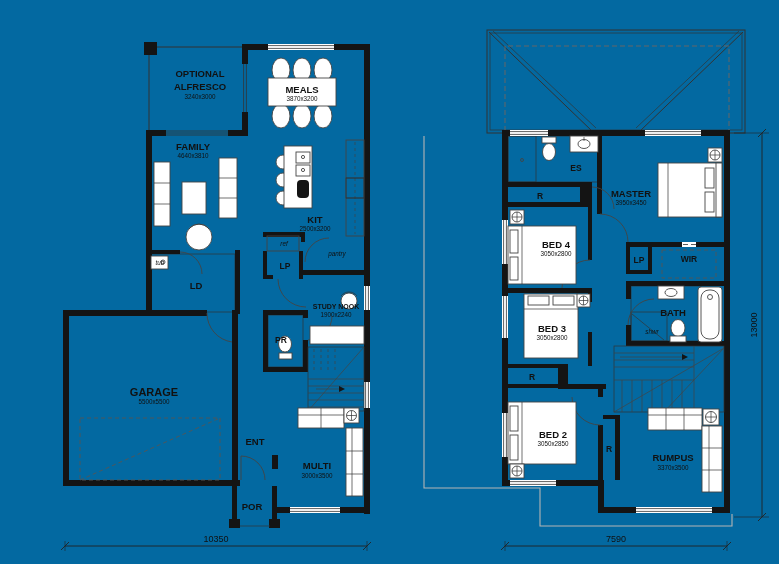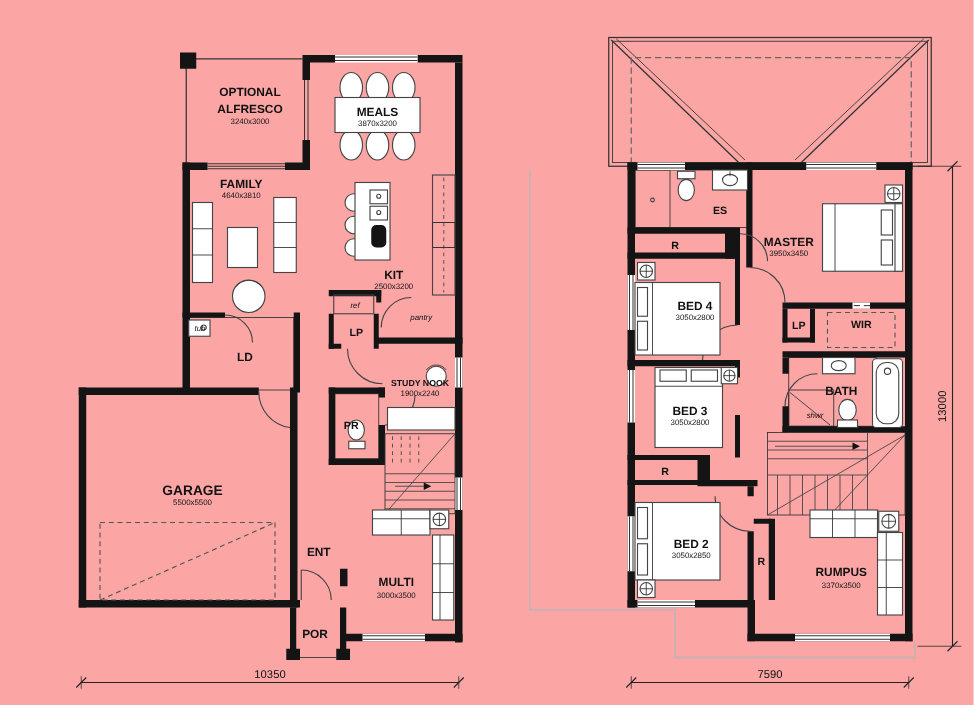--- a/index.html
+++ b/index.html
@@ -1,16 +1,16 @@
 <!DOCTYPE html>
 <html><head>
 <meta charset="utf-8">
 <style>
   html,body{margin:0;padding:0;background:#ffffff}
-  .page{width:779px;height:564px;background:#fca5a5;position:relative;overflow:hidden}
+  .page{width:779px;height:564px;background:#0369a1;position:relative;overflow:hidden}
   svg{display:block}
   .wall{fill:#141414;stroke:none}
   .wwin{fill:#ffffff;stroke:none}
   .thin{stroke:#333;stroke-width:1;fill:none}
   .hair{stroke:#333;stroke-width:.7;fill:none}
   .win{stroke:#333;stroke-width:.8;fill:none}
   .furn{stroke:#444;stroke-width:.9;fill:#fff}
   .furnf{stroke:#444;stroke-width:.9;fill:none}
   .blk{fill:#141414}
   .door{stroke:#444;stroke-width:.9;fill:none}

